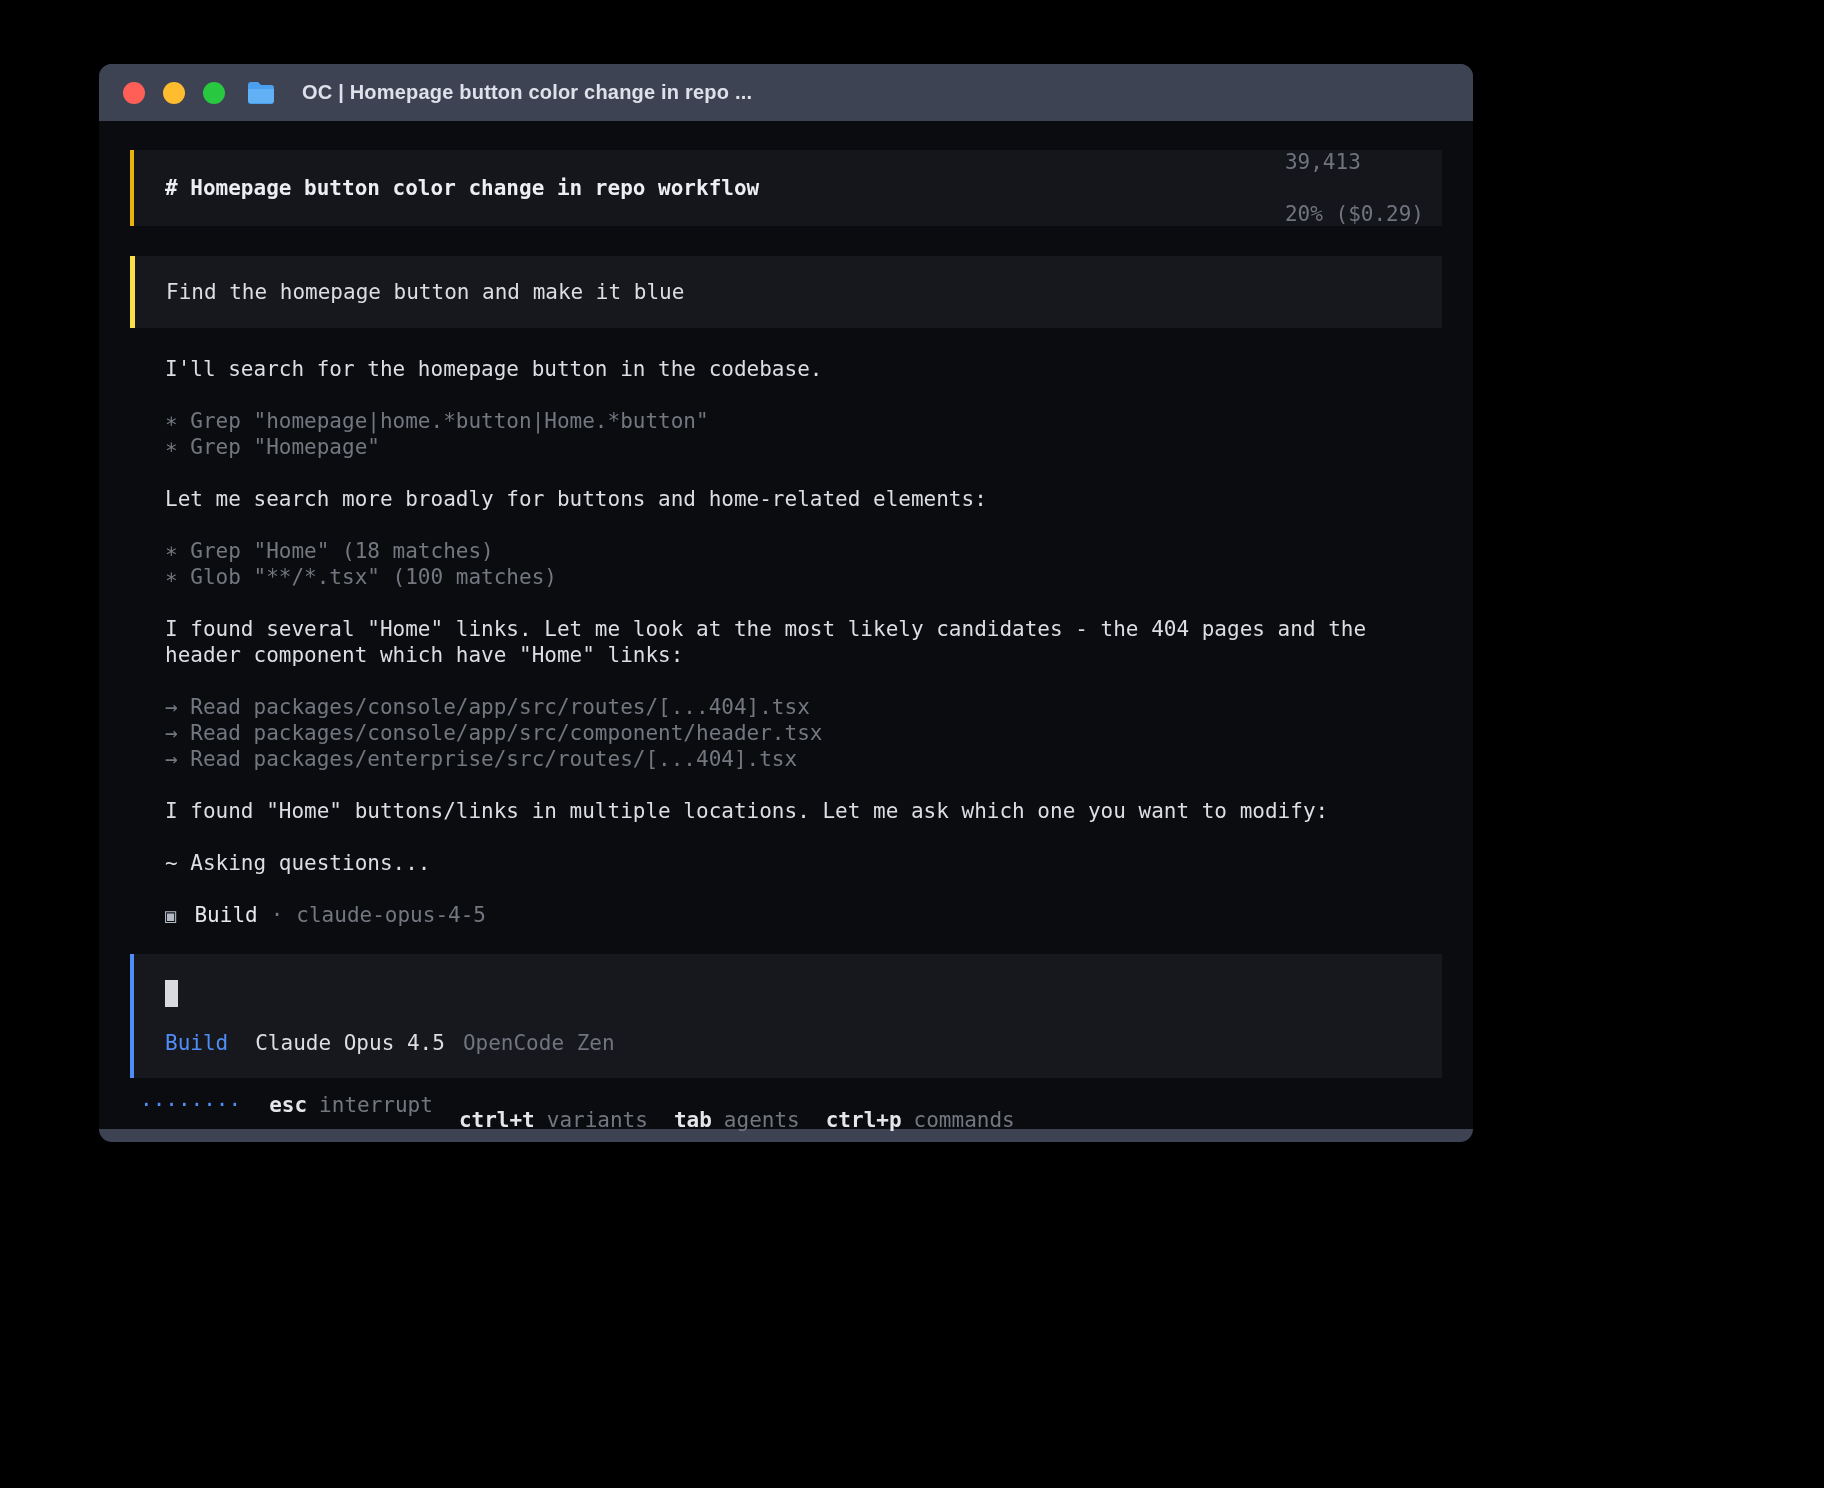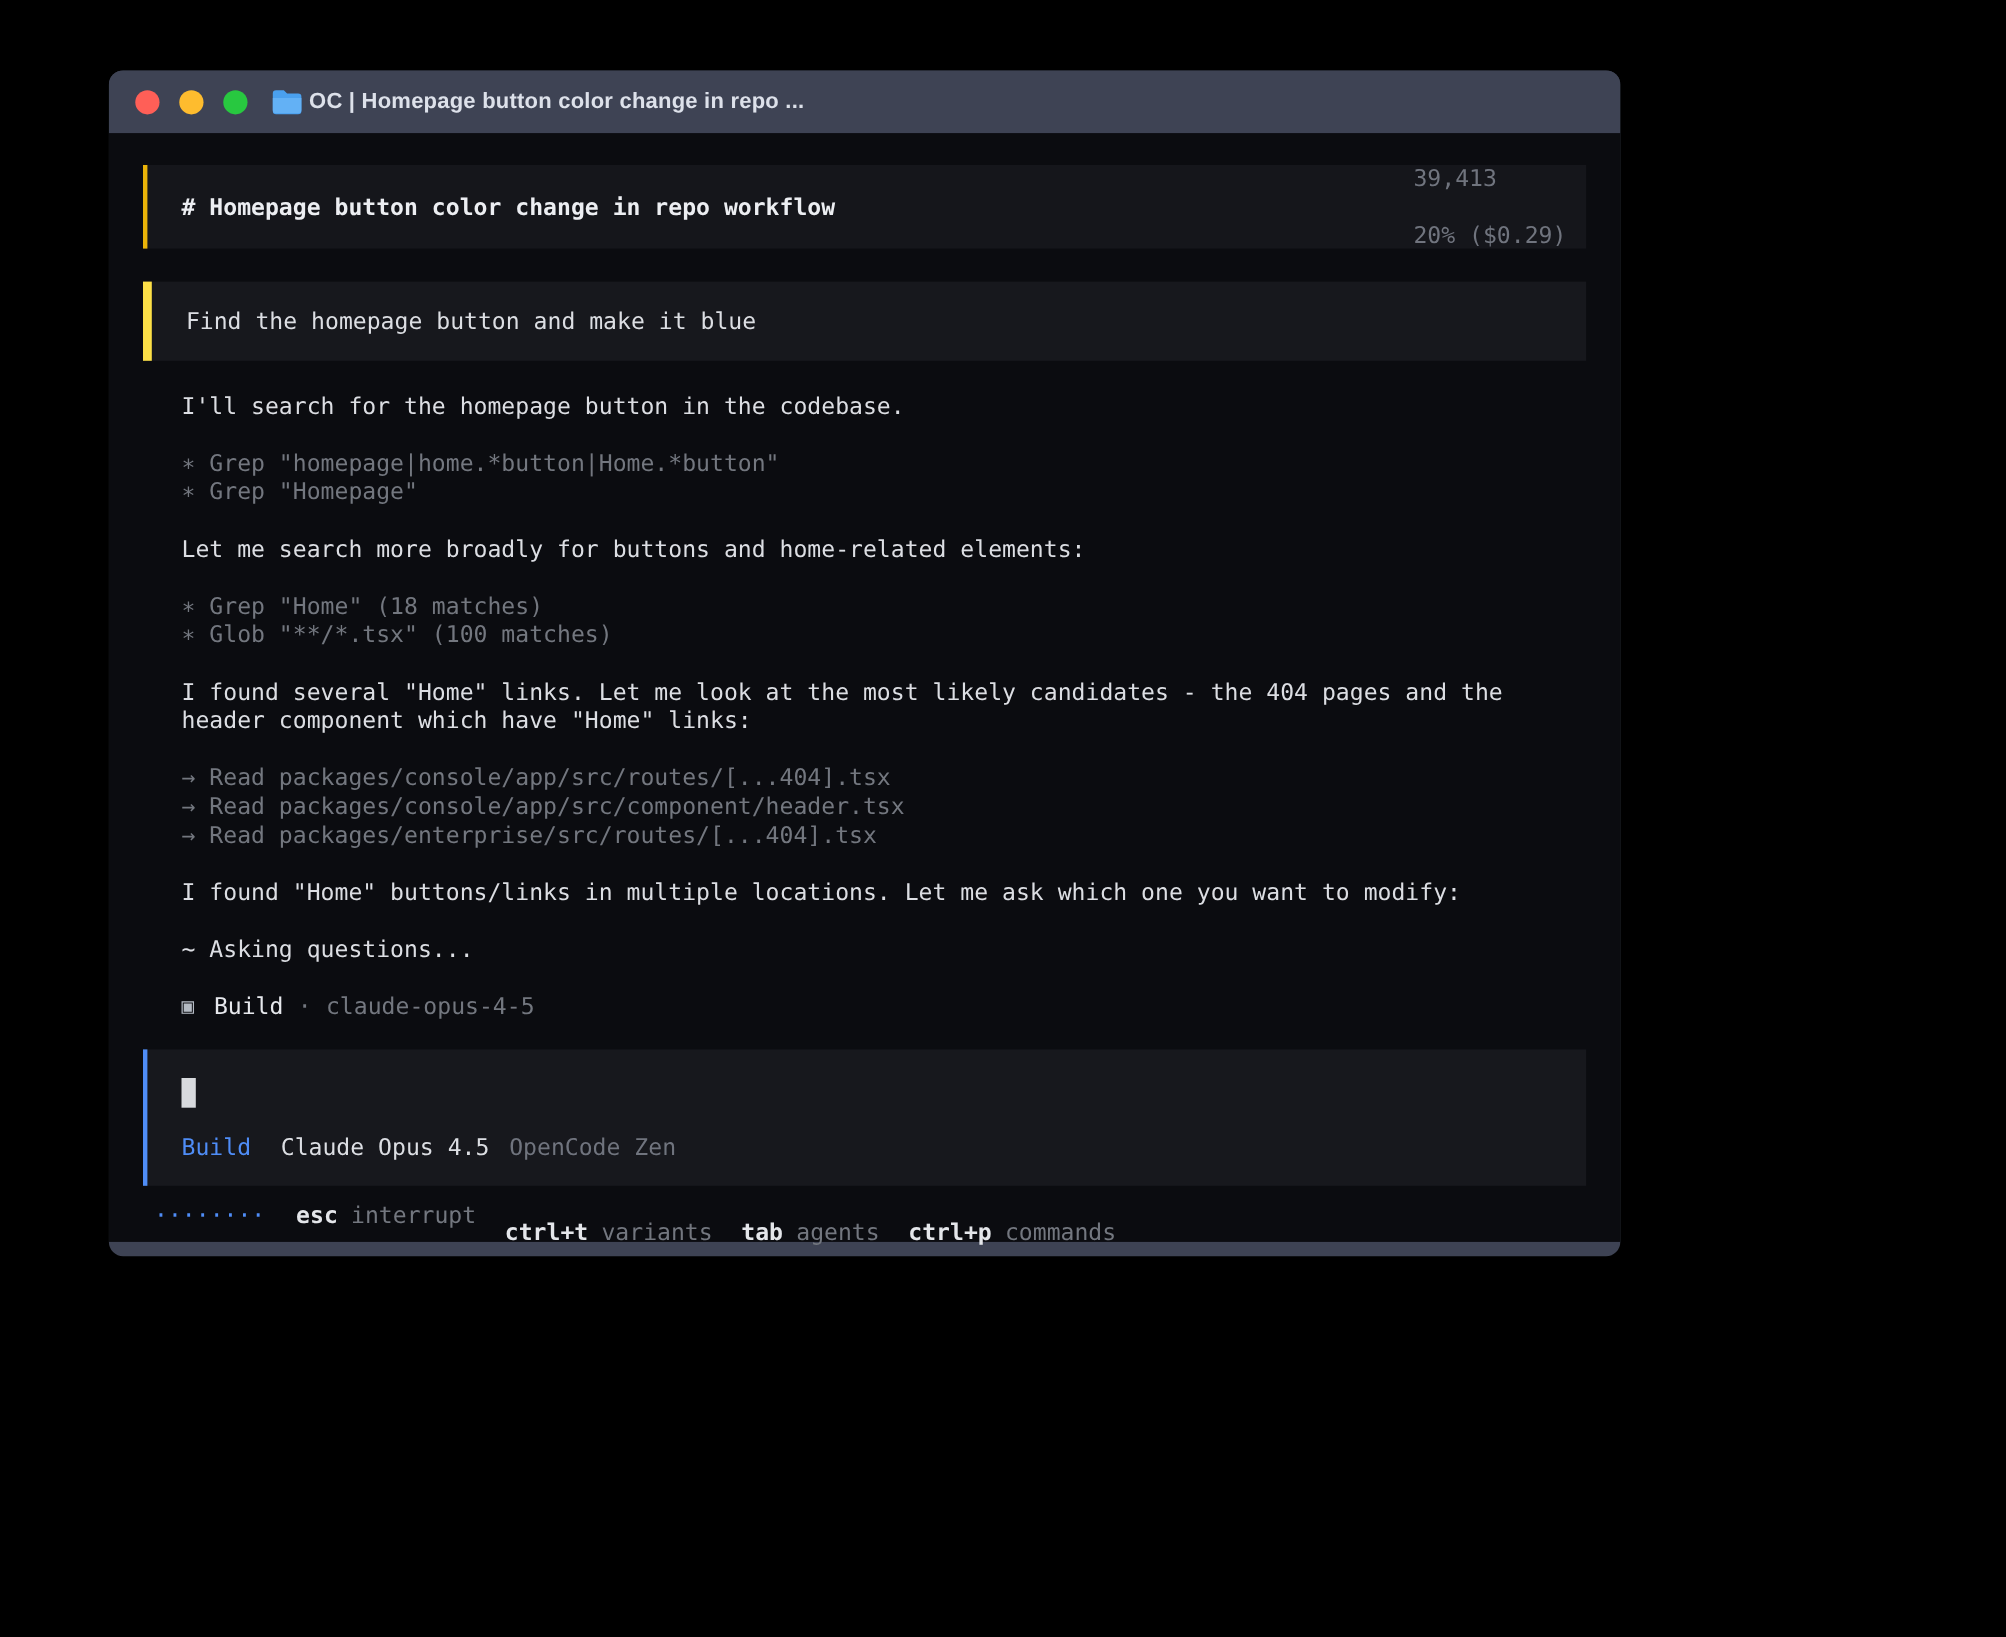--- a/index.html
+++ b/index.html
@@ -16,21 +16,21 @@
   .titlebar {
     height: 57px; flex: none; display: flex; align-items: center;
     padding: 0 24px; background: #3e4354;
     font-family: "Liberation Sans", sans-serif;
   }
   .lights { display: flex; gap: 18px; }
   .light { width: 22px; height: 22px; border-radius: 50%; }
   .light.red { background: #ff5f57; }
   .light.yellow { background: #febc2e; }
   .light.green { background: #28c840; }
-  .title-group { display: flex; gap: 6px; margin-left: 22px; }
+  .title-group { display: flex; gap: 27px; margin-left: 22px; }
   .folder-icon { width: 28px; height: 23px; display: block; }
   .win-title { font-size: 20px; font-weight: 700; color: #dde1ea; letter-spacing: .2px; white-space: nowrap; }
 
   
   .content {
     flex: 1; min-height: 0; background: #0b0c10;
     padding: 29px 31px 0 31px;
     font-family: "DejaVu Sans Mono", "Liberation Mono", monospace;
     font-size: 21px; line-height: 26px; color: #d7dade;
     display: flex; flex-direction: column;
@@ -39,21 +39,21 @@
   .session-header {
     display: flex; align-items: center;
     background: #15161b; border-left: 4px solid #eab308;
     height: 76px; padding: 0 18px 0 31px; margin-bottom: 30px;
   }
   .hdr-title { flex: 1; font-weight: 700; color: #eceef2; white-space: nowrap; }
   .hdr-right { display: flex; gap: 26px; color: #70747e; white-space: nowrap; flex-direction: column; }
 
   .user-msg {
     display: flex; align-items: center;
-    background: #17181d; border-left: 8px solid #fde047;
+    background: #17181d; border-left: 5px solid #fde047;
     height: 72px; padding: 0 31px; margin-bottom: 28px; color: #dcdee3;
     white-space: nowrap;
   }
 
   .msgs { padding-left: 35px; }
   .msgs p { margin: 0 0 26px 0; color: #dcdee3; }
   .tool-group { margin-bottom: 26px; color: #73777f; }
   .tool-line { white-space: pre; }
 
   .agent-status { margin-bottom: 26px; display: flex; align-items: center; white-space: pre; }

